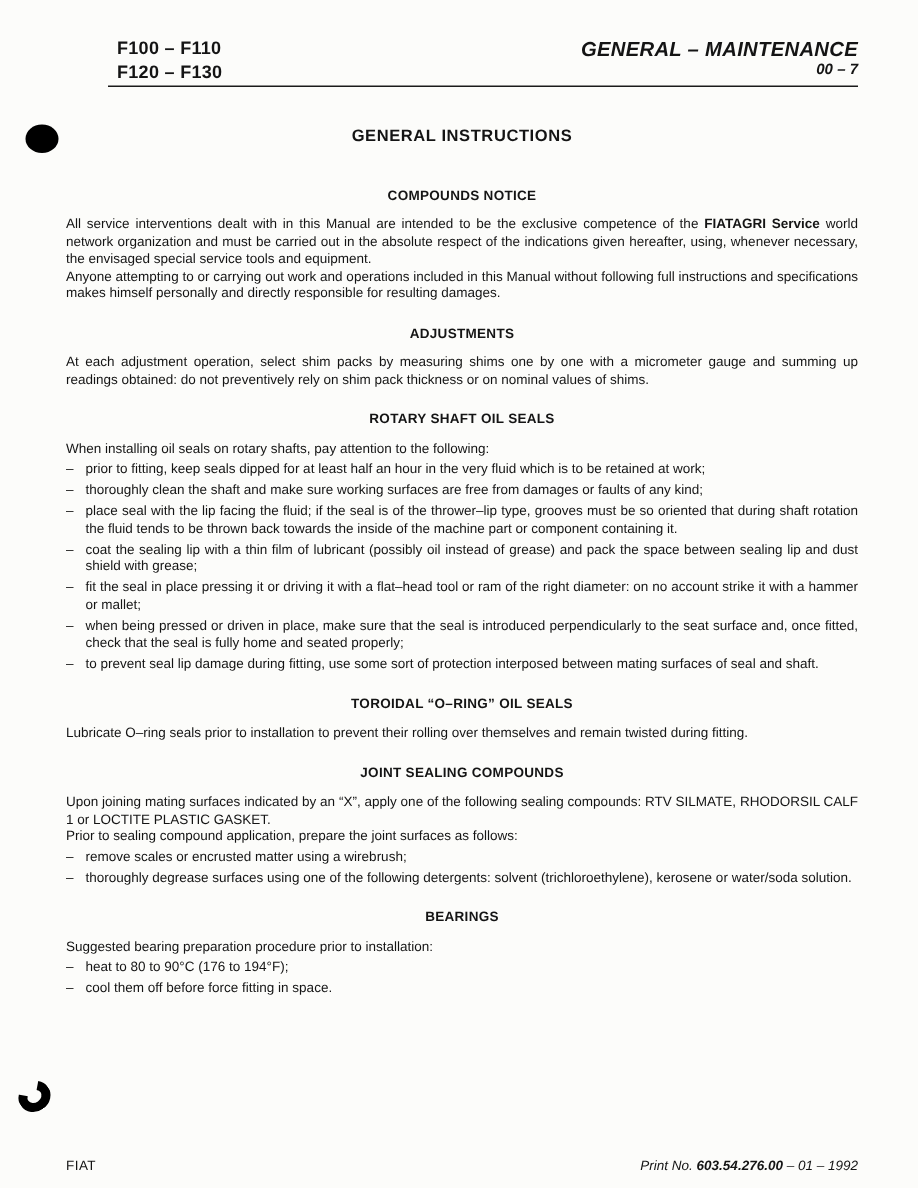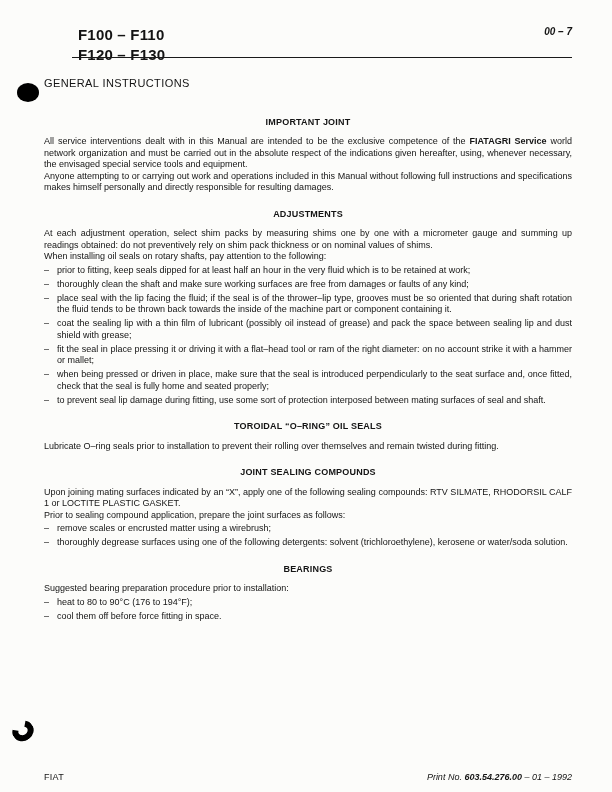--- a/index.html
+++ b/index.html
@@ -27,36 +27,36 @@
     box-sizing: border-box;
     border: 6px solid #000; border-top-color: transparent;
     border-radius: 50%;
     transform: rotate(-35deg);
   }
   
   .header {
     position: absolute; top: 25px; left: 78px; width: 494px;
     display: flex; justify-content: space-between; align-items: flex-start;
   }
-  .models { font-weight: 700; font-size: 15px; line-height: 1.32; letter-spacing: 0.2px; }
+  .models { font-weight: 700; font-size: 12px; line-height: 1.32; letter-spacing: 0.2px; }
   .header-right { text-align: right; }
   .doc-title { font-weight: 700; font-style: italic; font-size: 13.5px; letter-spacing: 0.2px; }
   .page-num { font-weight: 700; font-style: italic; font-size: 10px; margin-top: 1px; }
   .rule {
     position: absolute; top: 57px; left: 72px; width: 500px;
     border-top: 1.6px solid #1a1a1a;
   }
   
   .content {
     position: absolute; top: 78px; left: 44px; width: 528px;
     font-size: 9px; line-height: 11.5px; text-align: justify;
   }
   h1.title {
-    font-size: 11px; font-weight: 400; text-align: left;
-    letter-spacing: 0.4px; margin: 0 0 27px 0;
+    font-size: 11px; font-weight: 700; text-align: center;
+    letter-spacing: 0.4px; margin: 8px 0 27px 0;
   }
   h2.heading {
     font-size: 9px; font-weight: 700; text-align: center;
     letter-spacing: 0.2px; margin: 15px 0 8px 0;
   }
   p { margin: 0; }
   .bullets { margin-top: 2px; }
   .bullet-item { display: flex; margin-bottom: 2.5px; }
   .dash { flex: 0 0 13px; }
   .btext { flex: 1; text-align: justify; }
@@ -78,41 +78,43 @@
 
   <div class="punch-top"></div>
   <div class="punch-bottom"></div>
 
   <header class="header">
     <div class="models">
       <div>F100 – F110</div>
       <div>F120 – F130</div>
     </div>
     <div class="header-right">
+      <div class="doc-title">GENERAL – MAINTENANCE</div>
       <div class="page-num">00 – 7</div>
     </div>
   </header>
   <div class="rule"></div>
 
   <main class="content">
 
     <h1 class="title">GENERAL INSTRUCTIONS</h1>
 
     <section>
-      <h2 class="heading">IMPORTANT JOINT</h2>
+      <h2 class="heading">COMPOUNDS NOTICE</h2>
       <p><span>All service interventions dealt with in this Manual are intended to be the exclusive competence of the </span><b class="inline-bold">FIATAGRI Service</b><span> world network organization and must be carried out in the absolute respect of the indications given hereafter, using, whenever necessary, the envisaged special service tools and equipment.</span></p>
       <p>Anyone attempting to or carrying out work and operations included in this Manual without following full instructions and specifications makes himself personally and directly responsible for resulting damages.</p>
     </section>
 
     <section>
       <h2 class="heading">ADJUSTMENTS</h2>
       <p>At each adjustment operation, select shim packs by measuring shims one by one with a micrometer gauge and summing up readings obtained: do not preventively rely on shim pack thickness or on nominal values of shims.</p>
     </section>
 
     <section>
+      <h2 class="heading">ROTARY SHAFT OIL SEALS</h2>
       <p>When installing oil seals on rotary shafts, pay attention to the following:</p>
       <div class="bullets">
         <div class="bullet-item">
           <span class="dash">–</span>
           <span class="btext">prior to fitting, keep seals dipped for at least half an hour in the very fluid which is to be retained at work;</span>
         </div>
         <div class="bullet-item">
           <span class="dash">–</span>
           <span class="btext">thoroughly clean the shaft and make sure working surfaces are free from damages or faults of any kind;</span>
         </div>

